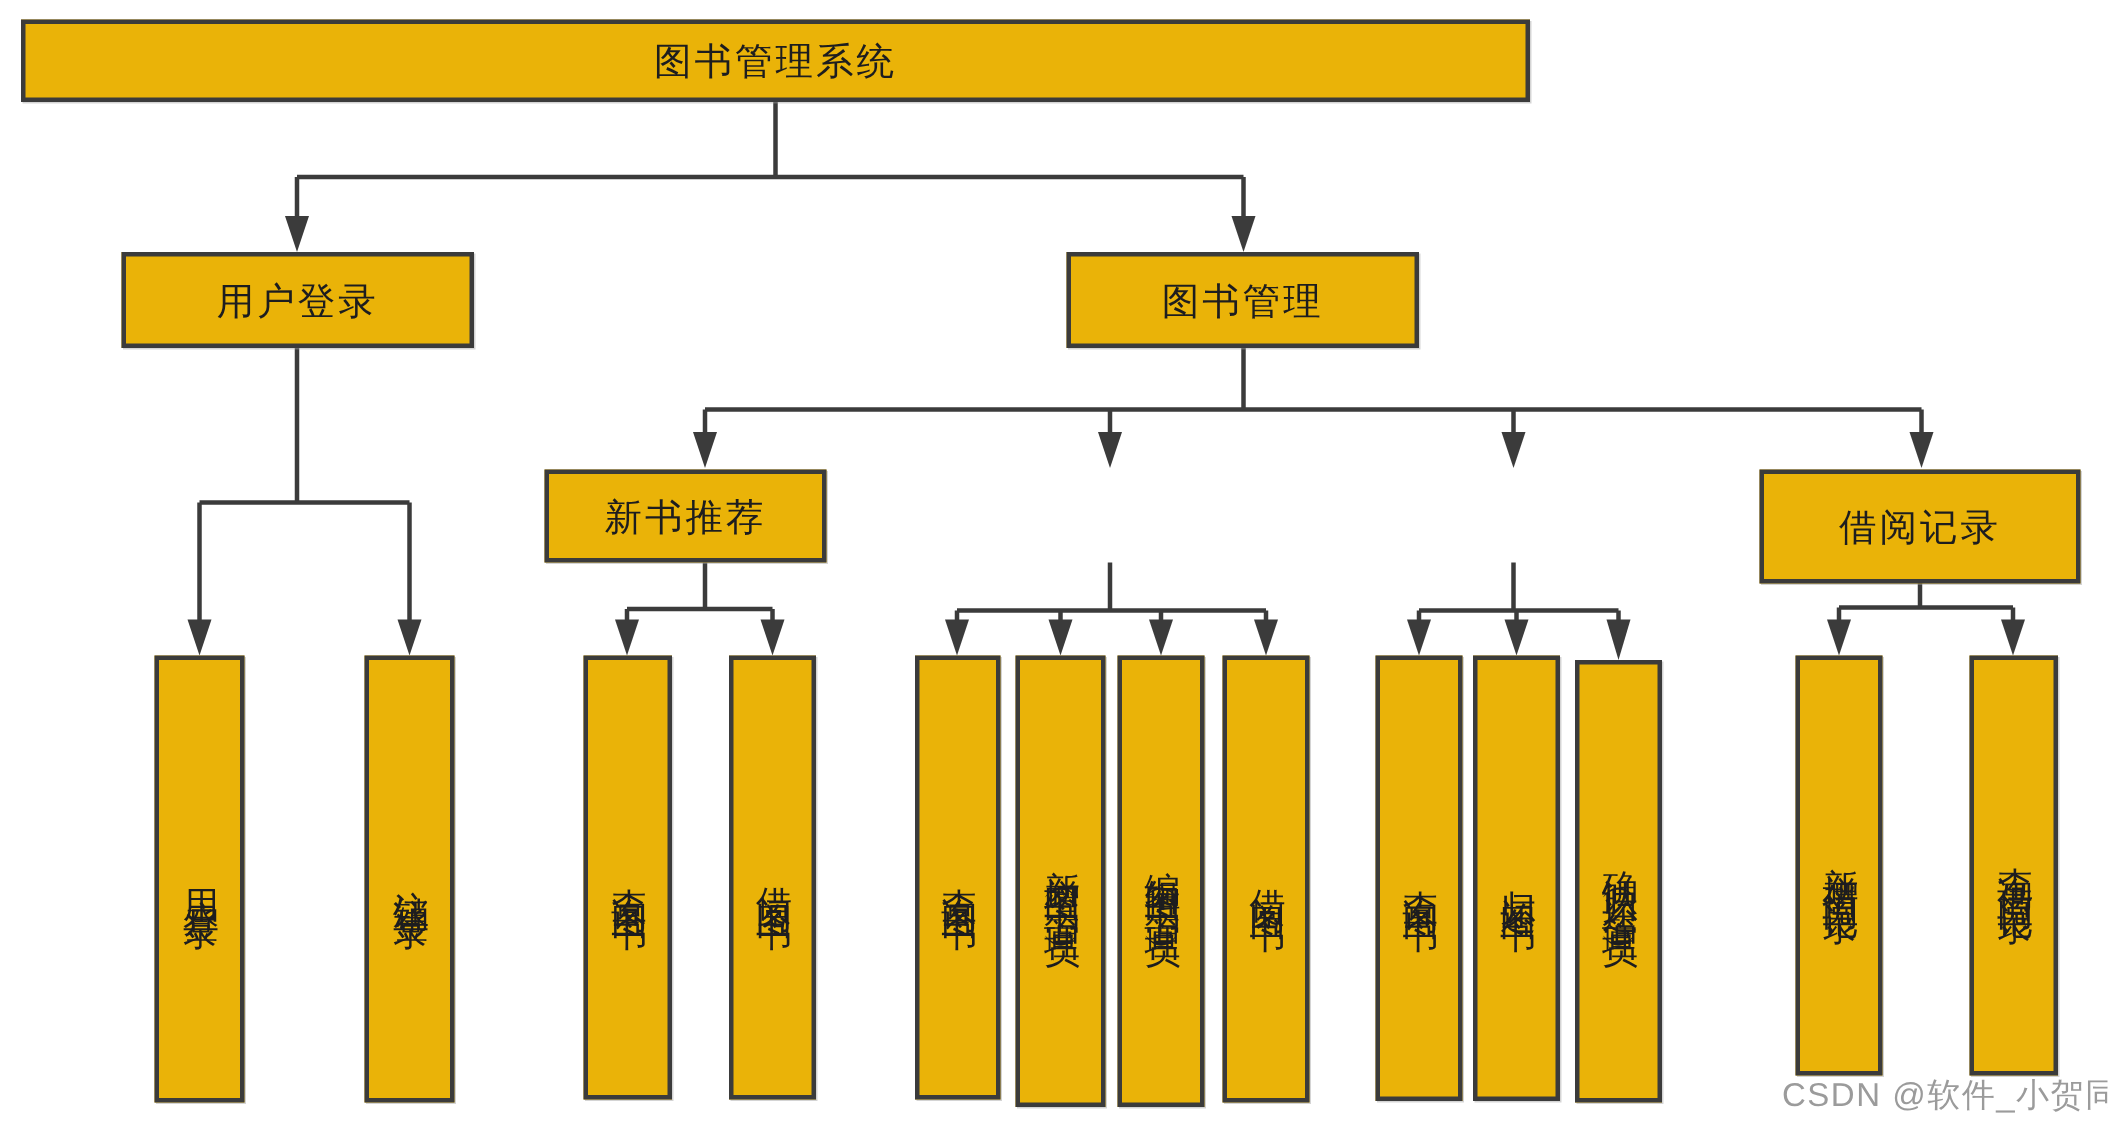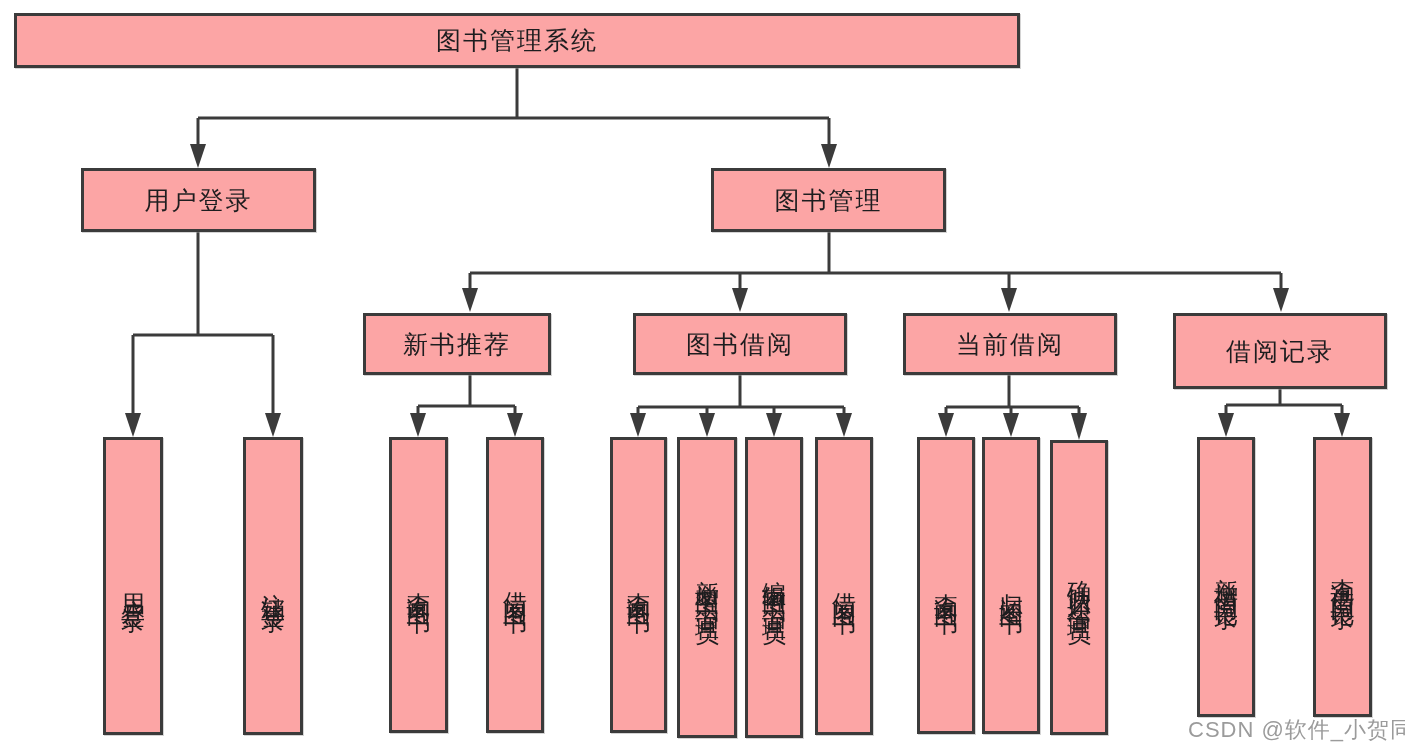--- a/index.html
+++ b/index.html
@@ -17,21 +17,21 @@
   #connectors {
     position: absolute;
     left: 0; top: 0;
     width: 1405px; height: 747px;
     pointer-events: none;
   }
   .box {
     position: absolute;
     box-sizing: border-box;
     border: 3px solid #3b3b3b;
-    background: #fca5a5;
+    background: #eab308;
     display: flex;
     align-items: center;
     justify-content: center;
     color: #1d1d1f;
     font-size: 25px;
     letter-spacing: 2px;
     box-shadow: 1px 1px 0 rgba(160,160,160,0.45);
   }
   .leaf {
     writing-mode: vertical-lr;
@@ -149,22 +149,20 @@
       <polygon points="1334,413 1350,413 1342,437"></polygon>
     </g>
   </svg>
 
   <div class="box" id="root-box">图书管理系统</div>
 
   <div class="box" id="l2-user-login">用户登录</div>
   <div class="box" id="l2-book-mgmt">图书管理</div>
 
   <div class="box" id="l3-new-books">新书推荐</div>
-  <div class="box" id="l3-book-borrow">图书借阅</div>
-  <div class="box" id="l3-current-borrow">当前借阅</div>
   <div class="box" id="l3-borrow-records">借阅记录</div>
 
   <div class="box leaf" id="leaf-user-login">用户登录</div>
   <div class="box leaf" id="leaf-logout">注销登录</div>
   <div class="box leaf" id="leaf-nb-query">查询图书</div>
   <div class="box leaf" id="leaf-nb-borrow">借阅图书</div>
   <div class="box leaf" id="leaf-bb-query">查询图书</div>
   <div class="box leaf" id="leaf-bb-add">新增图书（管理员）</div>
   <div class="box leaf" id="leaf-bb-edit">编辑图书（管理员）</div>
   <div class="box leaf" id="leaf-bb-borrow">借阅图书</div>

